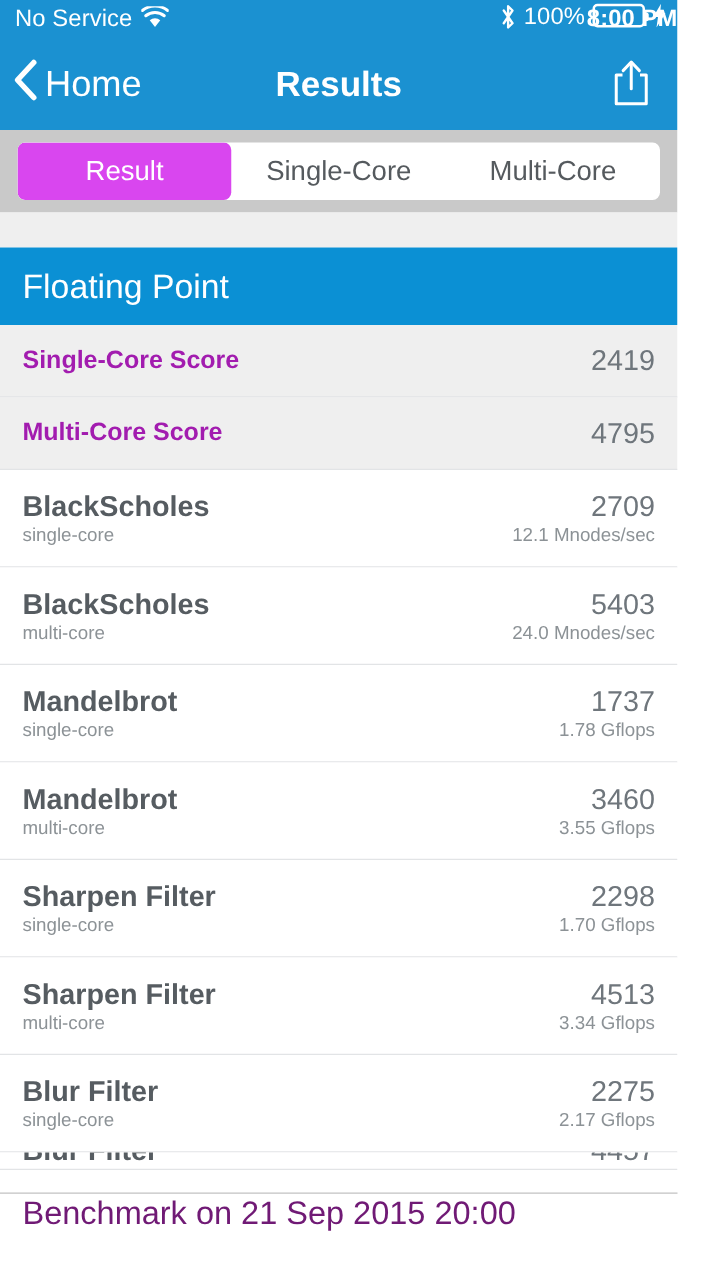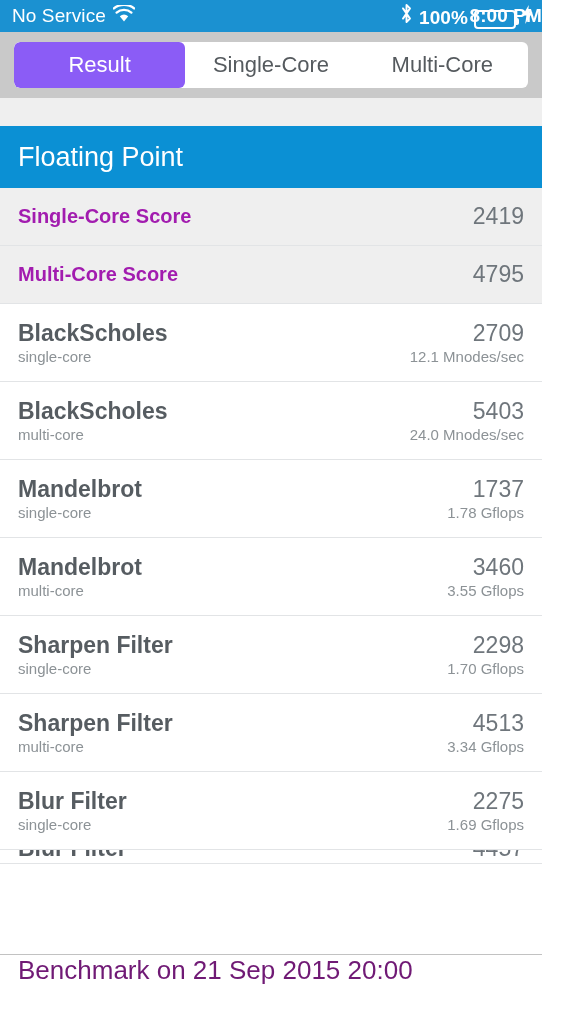--- a/index.html
+++ b/index.html
@@ -16,22 +16,22 @@
     height:32px; background:#1b91d1; color:#ffffff;
     display:flex; align-items:center; position:relative;
     font-size:19px; letter-spacing:.1px;
   }
   .sb-left { display:flex; align-items:center; gap:7px; padding-left:12px; }
   .sb-center {
     position:absolute; left:0; right:0; text-align:right;
     font-weight:bold; font-size:19px; pointer-events:none;margin-left:31px;
   }
   .sb-right {
-    margin-left:auto; display:flex; align-items:flex-end; gap:6px;
-    padding-right:9px; position:relative; z-index:2;font-weight:bold;
+    margin-left:auto; display:flex; align-items:flex-start; gap:6px;
+    padding-right:9px; position:relative; z-index:2;
   }
   .batt-shell {
     width:42px; height:19px; border:2px solid #ffffff; border-radius:4px;
     padding:1.5px; display:inline-block; position:relative;
   }
   .batt-fill { height:100%; background:#4cd964; border-radius:1.5px; }
   .batt-nub {
     position:absolute; right:-5px; top:5.5px; width:3px; height:7px;
     background:#ffffff; border-radius:0 2px 2px 0;
   }
@@ -57,21 +57,21 @@
     display:flex; align-items:center; justify-content:center;
   }
   .segctl {
     width:514px; height:46px; background:#ffffff; border-radius:6px;
     display:flex; overflow:hidden;
   }
   .seg {
     flex:1; display:flex; align-items:center; justify-content:center;
     font-size:22px; color:#555a5e; cursor:pointer;
   }
-  .seg.selected { background:#8b5cf6; color:#ffffff; border-radius:6px; }
+  .seg.selected { background:#d946ef; color:#ffffff; border-radius:6px; }
 
   .gapbar { height:28px; background:#efefef; }
 
   
   .section-header {
     height:62px; background:#0b90d4; color:#ffffff;
     display:flex; align-items:center; padding-left:18px;
     font-size:27px;
   }
 
@@ -138,20 +138,40 @@
         <span class="batt-nub"></span>
       </span>
       <span>
         <svg width="11" height="19" viewBox="0 0 11 19">
           <path d="M6.8 0 L0.6 10.6 L4.4 10.6 L3.2 19 L10.4 7.6 L6.1 7.6 Z" fill="#fff"></path>
         </svg>
       </span>
     </div>
   </div>
 
+  <div class="navbar">
+    <div class="nav-back">
+      <span>
+        <svg width="20" height="34" viewBox="0 0 20 34">
+          <path d="M17 3 L4 17 L17 31" stroke="#fff" stroke-width="4.4" fill="none" stroke-linecap="round" stroke-linejoin="round"></path>
+        </svg>
+      </span>
+      <span>Home</span>
+    </div>
+    <div class="nav-title">Results</div>
+    <div class="nav-share">
+      <span>
+        <svg width="30" height="38" viewBox="0 0 30 38">
+          <path d="M8 13 L3 13 L3 36 L27 36 L27 13 L22 13" stroke="#fff" stroke-width="2.4" fill="none" stroke-linejoin="round"></path>
+          <path d="M15 24 L15 3" stroke="#fff" stroke-width="2.4" fill="none" stroke-linecap="round"></path>
+          <path d="M8.5 9.5 L15 2.6 L21.5 9.5" stroke="#fff" stroke-width="2.4" fill="none" stroke-linecap="round" stroke-linejoin="round"></path>
+        </svg>
+      </span>
+    </div>
+  </div>
 
   <div class="segbar">
     <div class="segctl">
       <div class="seg selected">
         <span>Result</span>
       </div>
       <div class="seg">
         <span>Single-Core</span>
       </div>
       <div class="seg">
@@ -243,21 +263,21 @@
       </div>
     </div>
 
     <div class="row bench">
       <div class="bench-line top">
         <span class="name">Blur Filter</span>
         <span class="score-val">2275</span>
       </div>
       <div class="bench-line">
         <span class="sub">single-core</span>
-        <span class="rate">1.69 Gflops</span>
+        <span class="rate">2.17 Gflops</span>
       </div>
     </div>
 
     <div class="row bench clipped">
       <div class="bench-line top">
         <span class="name">Blur Filter</span>
         <span class="score-val">4457</span>
       </div>
     </div>
 

